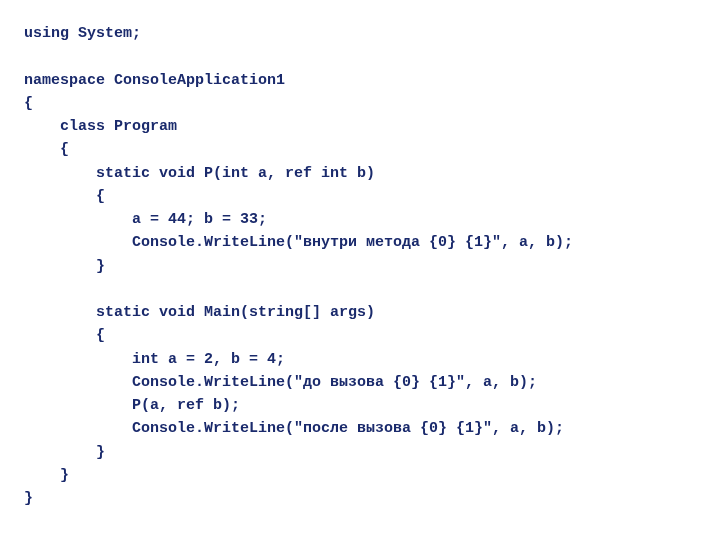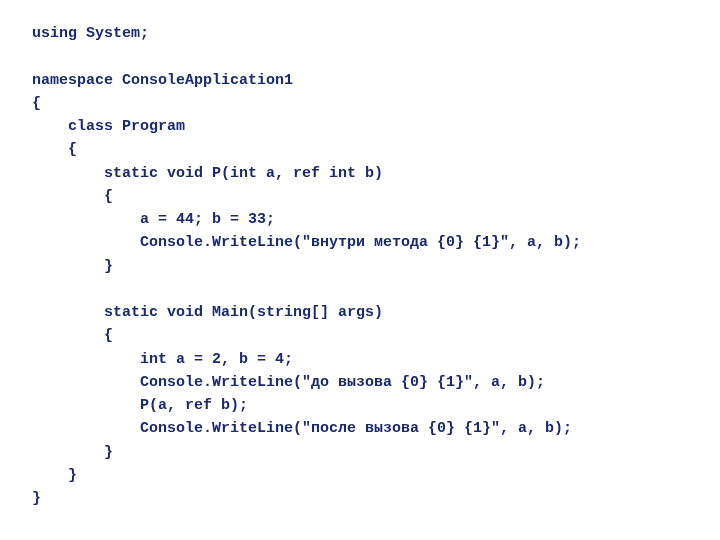--- a/index.html
+++ b/index.html
@@ -5,21 +5,21 @@
   html, body {
     margin: 0;
     padding: 0;
     width: 720px;
     height: 540px;
     background: #ffffff;
     overflow: hidden;
   }
   pre.code {
     margin: 0;
-    padding: 22px 32px;
+    padding: 22px 24px;
     font-family: Consolas, "Courier New", monospace;
     font-size: 15px;
     line-height: 1.55;
     color: #1a2a6c;
     font-weight: bold;
     white-space: pre;
   }
 </style>
 </head>
 <body>

